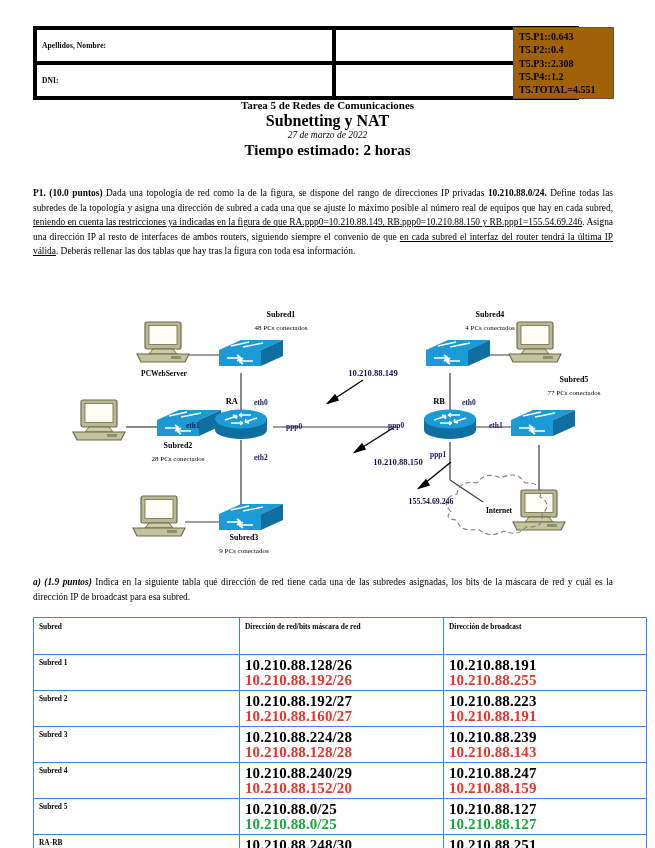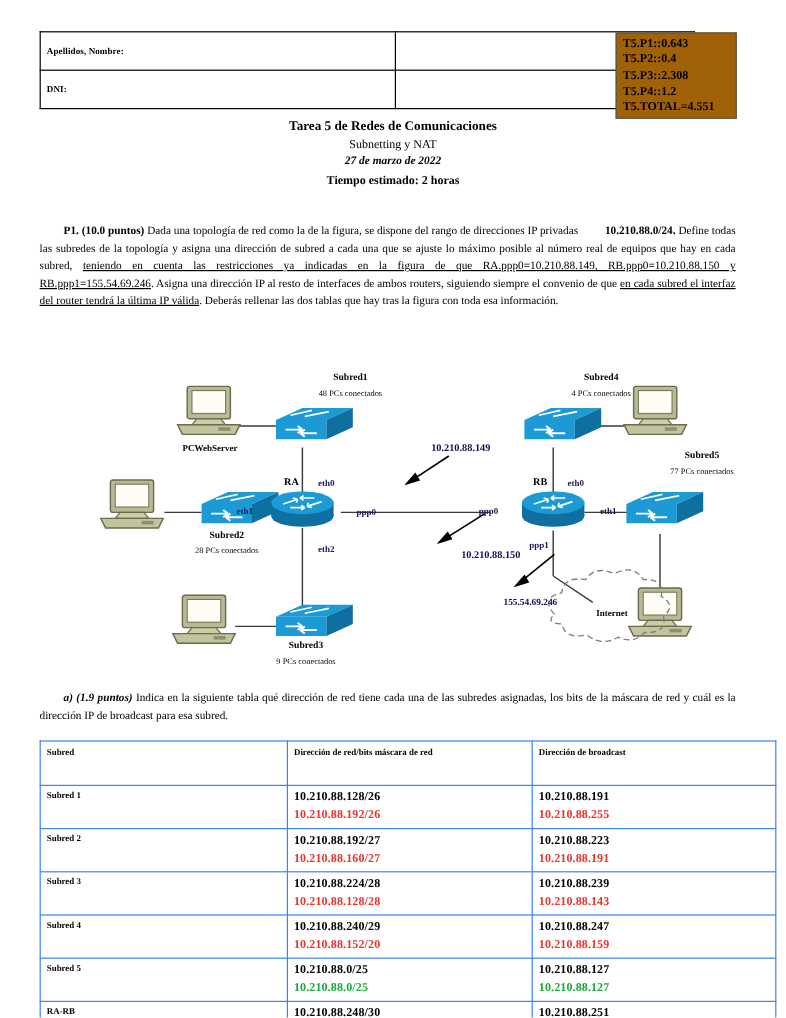--- a/index.html
+++ b/index.html
@@ -28,21 +28,21 @@
     left: 33px;
     top: 26px;
     width: 580px;
   }
   table.ident {
     border-collapse: collapse;
     width: 546px;
     table-layout: fixed;
   }
   table.ident td {
-    border: 1px solid #000000;
+    border: 4px solid #000000;
     height: 27px;
     font-size: 7.5px;
     font-weight: bold;
     padding: 2px 5px;
     vertical-align: middle;
     font-family: "Liberation Serif", serif;
     letter-spacing: 0.1px;
   }
   table.ident td.lbl { width: 285px; }
 
@@ -71,56 +71,56 @@
     top: 98px;
     width: 655px;
     text-align: center;
   }
   .titleblock .t1 {
     font-size: 11px;
     font-weight: bold;
     line-height: 15px;
   }
   .titleblock .t2 {
-    font-size: 10px;
-    font-weight: normal;
+    font-size: 16px;
+    font-weight: bold;
     line-height: 15px;
   }
   .titleblock .t3 {
     font-size: 9.5px;
-    font-weight: bold;
+    font-weight: normal;
     font-style: italic;
     line-height: 15px;
   }
   .titleblock .t4 {
-    font-size: 10px;
+    font-size: 15px;
     font-weight: bold;
     line-height: 15px;
   }
 
   
   .para {
     position: absolute;
     left: 33px;
     width: 580px;
     font-size: 9.4px;
     line-height: 14.6px;
     text-align: justify;
     font-family: "Liberation Serif", serif;
   }
   #p1 { top: 186px; }
   #pa { top: 575px; }
-  .para b { font-weight: bold; margin-left: 20px; }
+  .para b { font-weight: bold; }
   .para u { text-decoration: underline; }
   .para i { font-style: italic; }
 
   
   .diagram {
     position: absolute;
-    left: 44px;
+    left: 33px;
     top: 300px;
     width: 590px;
     height: 265px;
   }
   .diagram svg { display: block; }
 
   
   .restable-wrap {
     position: absolute;
     left: 33px;
@@ -148,21 +148,21 @@
     padding: 3px 5px 3px 5px;
     font-size: 7.6px;
     font-weight: bold;
     margin-top: 28px;
   }
   table.res td.sub {
     font-size: 7.4px;
     font-weight: bold;
   }
   table.res td.vals {
-    font-size: 10px;
+    font-size: 15px;
     font-weight: bold;
     letter-spacing: 0.1px;
     line-height: 14.5px;
   }
   .ans-black { color: #000000; display: block; }
   .ans-red   { color: #e8352c; display: block; }
   .ans-green { color: #1aa83c; display: block; }
   .c-sub  { width: 195px; }
   .c-net  { width: 193px; }
   .c-bc   { width: 192px; }

